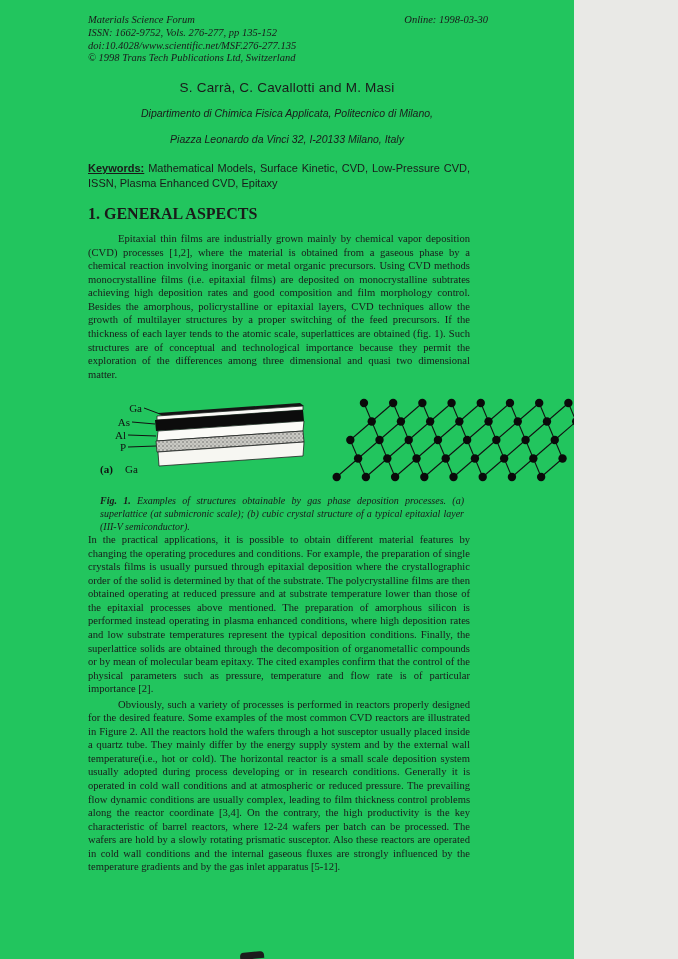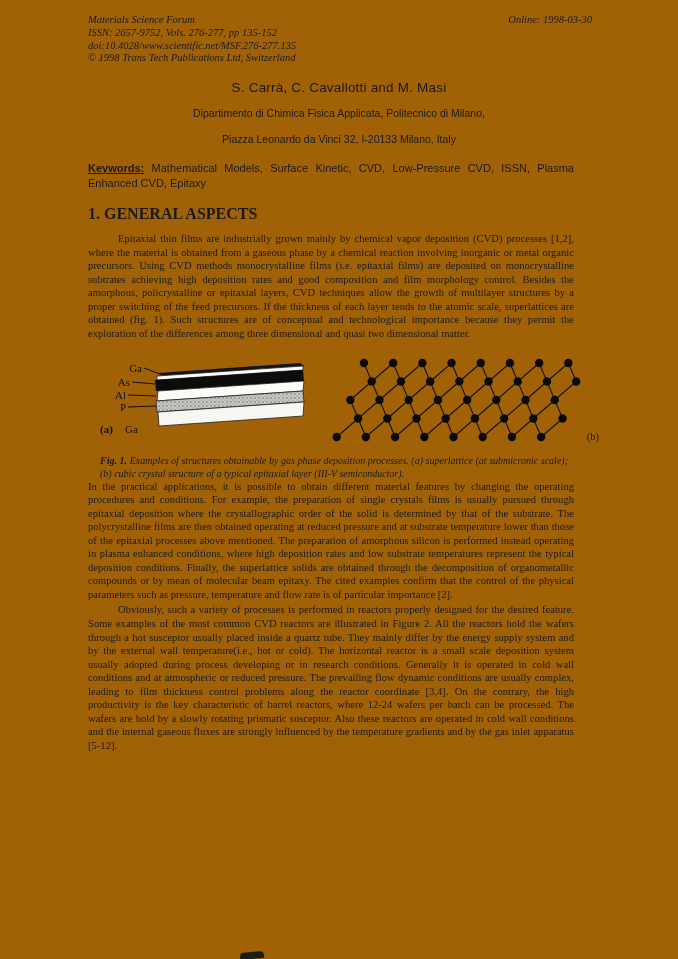--- a/index.html
+++ b/index.html
@@ -5,37 +5,37 @@
   * { box-sizing: border-box; }
   html, body { margin: 0; padding: 0; }
   body {
     width: 678px; height: 959px;
     background: #e9e9e6;
     font-family: "Liberation Serif", "DejaVu Serif", serif;
     color: #1a1a1a;
   }
   .page {
     position: relative;
-    width: 678px; height: 959px;
-    background: #a16207;
+    width: 574px; height: 959px;
+    background: #22c55e;
     overflow: hidden;
   }
   
   .header {
     display: flex; justify-content: space-between; align-items: flex-start;
     padding: 14px 86px 0 88px;
     font-style: italic; font-size: 10.5px; line-height: 1.22;
   }
   .header-left p { margin: 0; }
   .header-right { white-space: nowrap; text-align: center; }
   
   .byline { text-align: center; font-family: "Liberation Sans", "DejaVu Sans", sans-serif; margin-top: 15px; }
   .authors { font-size: 13.5px; letter-spacing: .2px; }
   .affiliation { font-size: 10.5px; line-height: 1.3; margin-top: 8px; }
-  .affiliation p { margin: 12px; }
+  .affiliation p { margin: 12px; font-style: italic; }
   
   .keywords {
     font-family: "Liberation Sans", "DejaVu Sans", sans-serif;
     font-size: 11px; line-height: 1.35; text-align: justify;
     margin: 15px 104px 0 88px;
   }
   .keywords .kw-label { font-weight: bold; text-decoration: underline; }
   
   .content { margin: 0 104px 0 88px; }
   .section-heading { font-weight: bold; font-size: 16px; margin: 14px 0 9px 0; }
@@ -72,21 +72,21 @@
   }
 </style>
 </head>
 <body>
 
 <div class="page">
 
   <div class="header">
     <div class="header-left">
       <p>Materials Science Forum</p>
-      <p>ISSN: 2657-9752, Vols. 276-277, pp 135-152</p>
+      <p>ISSN: 1662-9752, Vols. 276-277, pp 135-152</p>
       <p>doi:10.4028/www.scientific.net/MSF.276-277.135</p>
       <p>© 1998 Trans Tech Publications Ltd, Switzerland</p>
     </div>
     <div class="header-right">Online: 1998-03-30</div>
   </div>
 
   <div class="byline">
     <div class="authors">S. Carrà, C. Cavallotti and M. Masi</div>
     <div class="affiliation">
       <p>Dipartimento di Chimica Fisica Applicata, Politecnico di Milano,</p>

